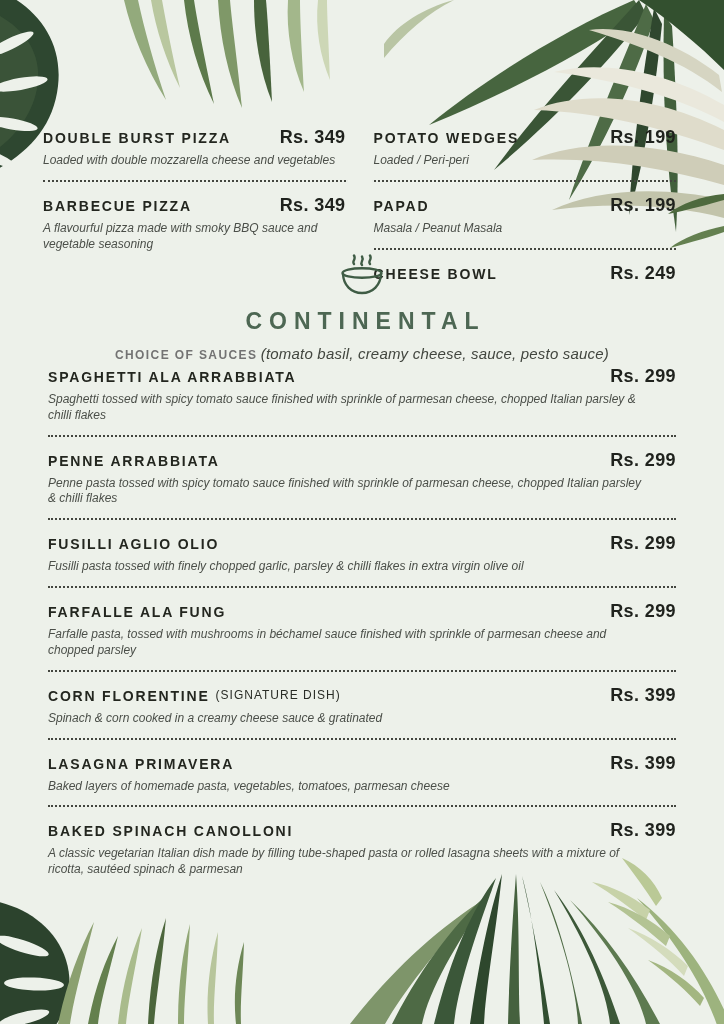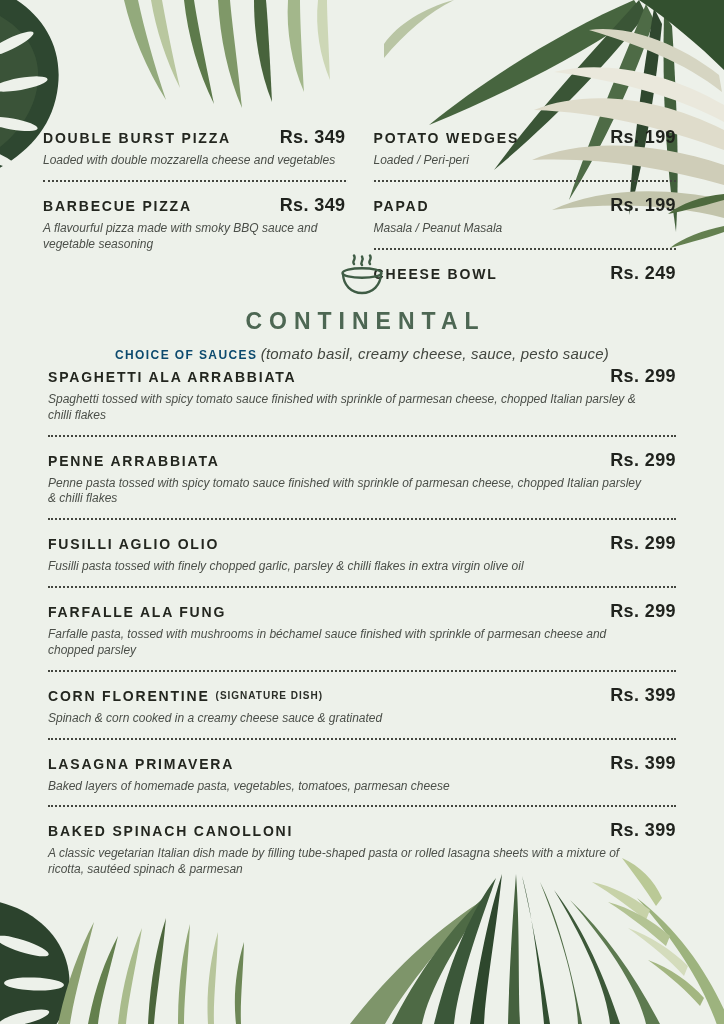--- a/index.html
+++ b/index.html
@@ -19,27 +19,27 @@
   .item-price{font-size:18px; font-weight:bold; letter-spacing:.4px; color:#1f221d; white-space:nowrap; margin-left:8px;}
   .item-desc{font-size:12px; font-style:italic; color:#4b4f49; line-height:1.32; margin:5px 0 0 0;}
   .divider{border-bottom:2px dotted #43463f; margin:11px 0 13px 0;}
   .starter-item{margin:0;}
 
   
   .section-header{position:absolute; top:252px; left:0; right:0; text-align:center;}
   .bowl-icon{display:inline-block;}
   .section-title{font-size:23px; font-weight:bold; letter-spacing:7px; color:#4d6753; margin:6px 0 0 0; text-indent:7px;}
   .sauces-line{margin-top:10px; font-size:12px;}
-  .sauces-label{font-weight:bold; letter-spacing:1.4px; color:#0c4a6e;}
+  .sauces-label{font-weight:bold; letter-spacing:1.4px; color:#737373;}
   .sauces-options{font-style:italic; font-size:15px; color:#42463f; letter-spacing:.2px;}
 
   
   .main-list{position:absolute; top:366px; left:48px; right:48px;}
   .main-item .item-desc{max-width:602px;}
-  .item-tag{font-size:10px; font-weight:bold; letter-spacing:1px; color:#2a2d27; margin-left:6px; position:relative; top:-1.5px;}
+  .item-tag{font-size:12px; font-weight:normal; letter-spacing:1px; color:#2a2d27; margin-left:6px; position:relative; top:-1.5px;}
 </style>
 </head>
 <body>
 
 <div class="page">
 
   <svg class="leaf" style="left:-42px;top:-18px" width="118" height="200" viewBox="0 0 118 200">
     <path d="M18 0 C70 14 106 52 100 104 C95 150 62 180 16 198 L0 200 L0 0 Z" fill="#2e4730"></path>
     <path d="M30 28 C62 42 82 66 80 98 C78 128 58 156 32 172 L26 42 Z" fill="#46603f" opacity="0.5"></path>
     <ellipse cx="52" cy="62" rx="26" ry="5.5" fill="#edf1ea" transform="rotate(-26 52 62)"></ellipse>

